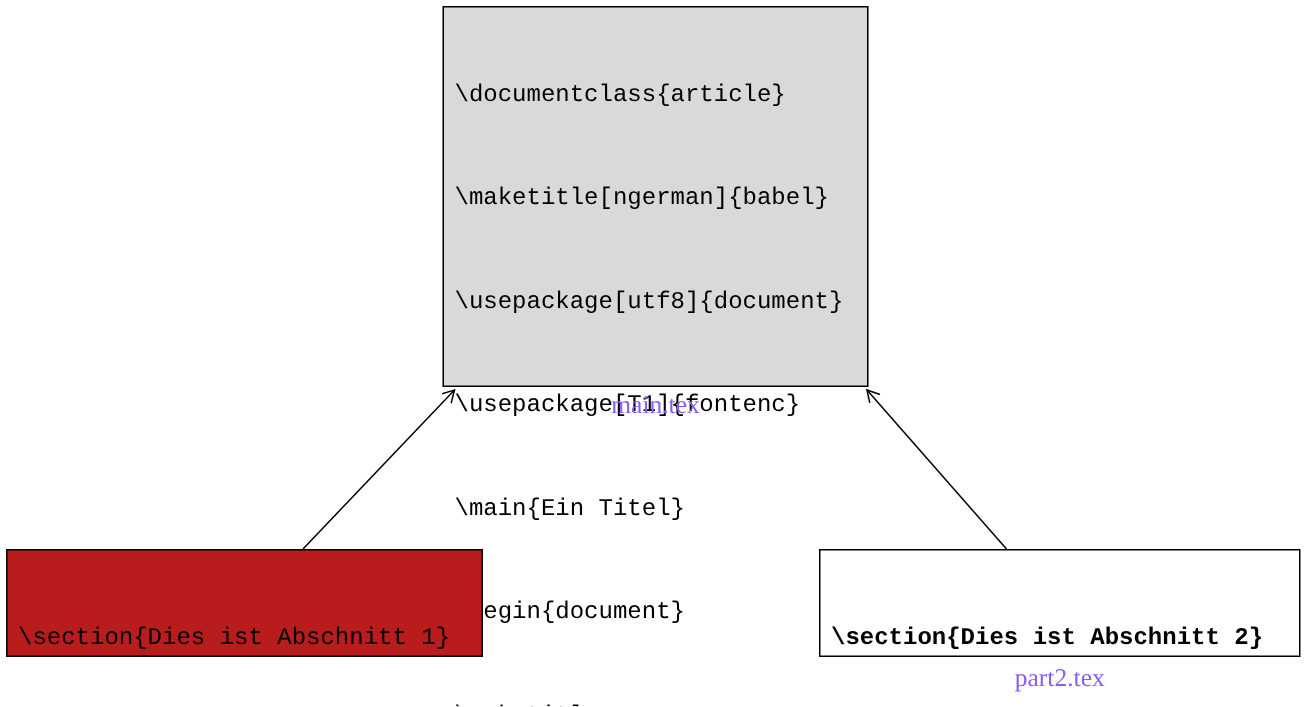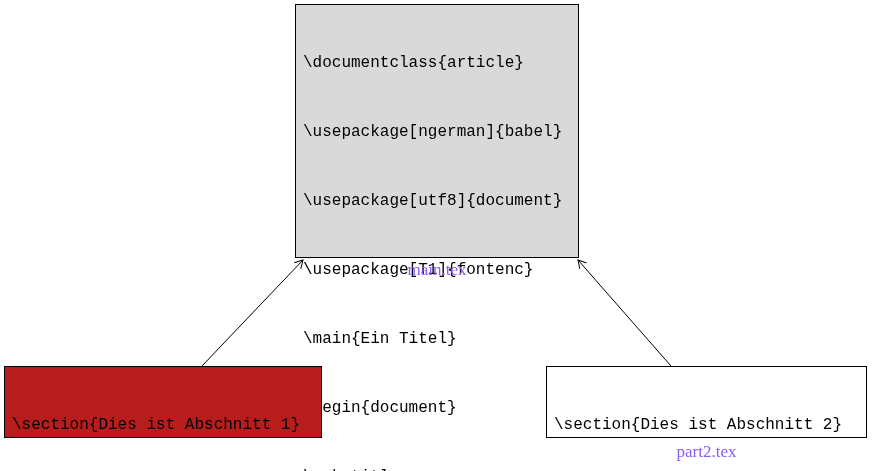--- a/index.html
+++ b/index.html
@@ -42,41 +42,41 @@
     font-family: "Liberation Serif", serif;
     font-size: 17px;
     line-height: 20px;
     color: #8b5cf6;
     text-align: center;
   }
   #main-box   { left: 295px; top: 4px;   width: 284px; height: 254px; }
   #main-label { left: 295px; top: 260px; width: 284px; }
   #part1-box   { left: 4px;   top: 366px; width: 318px; height: 72px; }
   #part1-label { left: 4px;   top: 442px; width: 318px; }
-  #part2-box   { left: 546px; top: 366px; width: 321px; height: 72px; }
+  #part2-box   { left: 546px; top: 366px; width: 321px; height: 72px; font-weight: bold; }
   #part2-label { left: 546px; top: 442px; width: 321px; }
 </style>
 </head>
 <body>
 
 <div class="canvas">
 
   <svg class="connectors" width="874" height="471" viewBox="0 0 874 471" xmlns="http://www.w3.org/2000/svg">
     <defs>
       <marker id="arrowhead" markerWidth="12" markerHeight="12" refX="8" refY="4.5" orient="auto" markerUnits="userSpaceOnUse">
         <path d="M0,0 L8,4.5 L0,9" fill="none" stroke="#000000" stroke-width="1"></path>
       </marker>
     </defs>
     <line x1="202" y1="366" x2="303" y2="260" stroke="#000000" stroke-width="1" marker-end="url(#arrowhead)"></line>
     <line x1="671" y1="366" x2="578" y2="260" stroke="#000000" stroke-width="1" marker-end="url(#arrowhead)"></line>
   </svg>
 
   <div class="file-box" id="main-box" style="background-color: rgb(217, 217, 217);">
     <div class="code-line">\documentclass{article}</div>
-    <div class="code-line">\usepackage[ngerman]{babel}</div>
+    <div class="code-line">\maketitle[ngerman]{babel}</div>
     <div class="code-line">\usepackage[utf8]{document}</div>
     <div class="code-line">\usepackage[T1]{fontenc}</div>
     <div class="code-line">\main{Ein Titel}</div>
     <div class="code-line">\begin{document}</div>
     <div class="code-line">\maketitle</div>
     
     
     
     
   </div>

